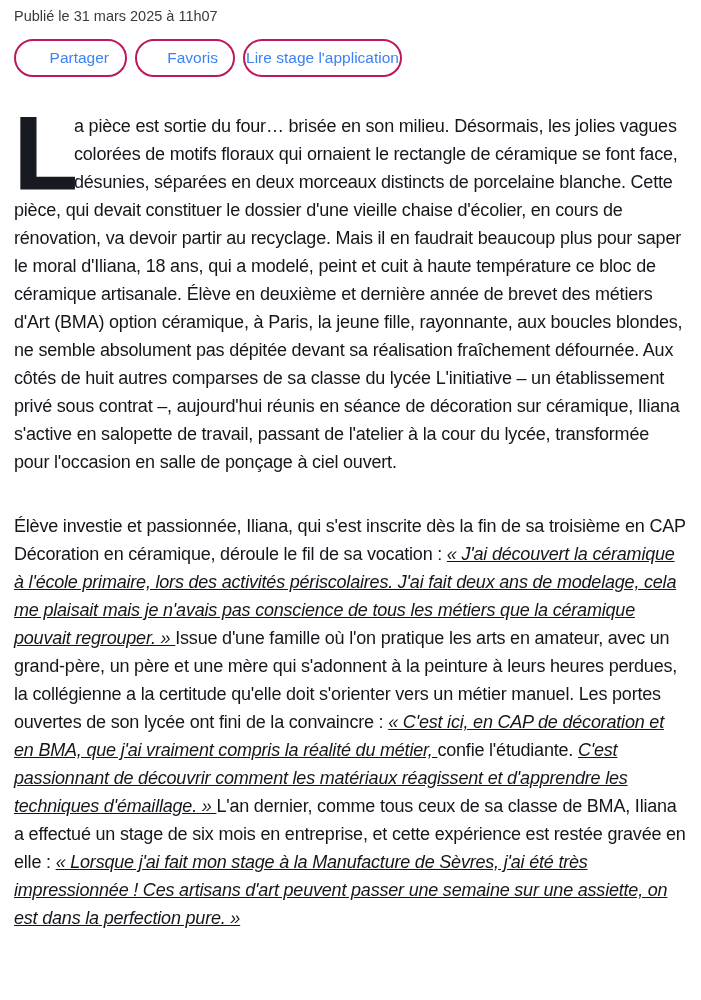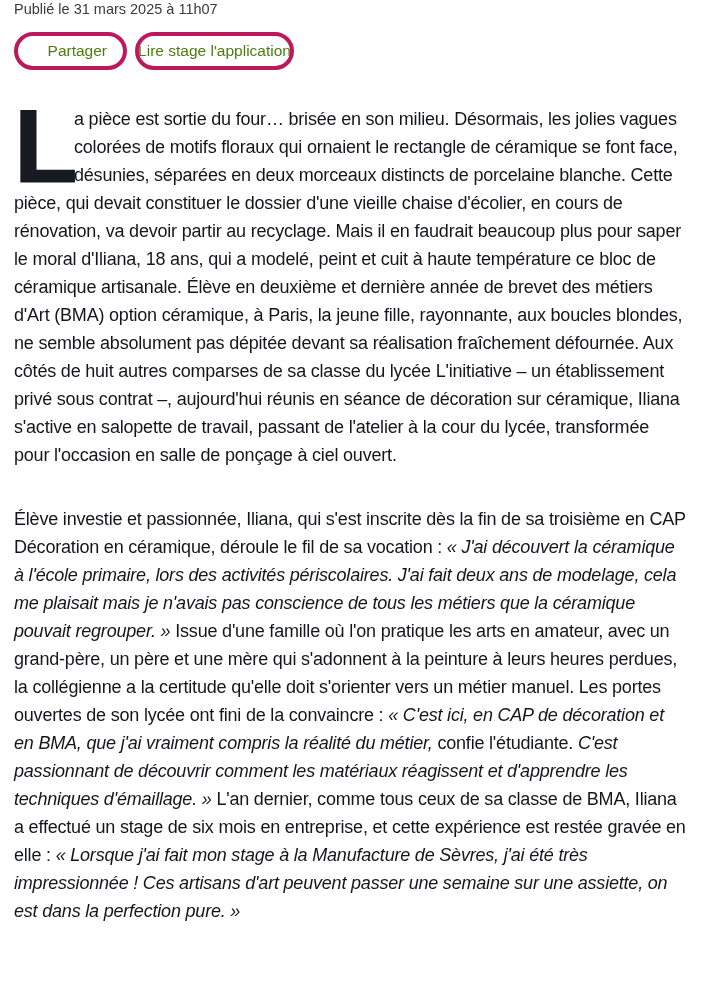--- a/index.html
+++ b/index.html
@@ -11,38 +11,39 @@
     width: 701px;
     height: 1000px;
     overflow: hidden;
     font-family: "Liberation Sans", "DejaVu Sans", sans-serif;
     -webkit-font-smoothing: antialiased;
   }
   .page {
     padding: 0 14px;
   }
   .pub-date {
+    padding-top: 7px;
     font-size: 14.5px;
     line-height: 18px;
     color: #3a3a3a;
   }
   .actions {
     margin-top: 14px;
     display: flex;
     gap: 8px;
   }
   .btn {
     box-sizing: border-box;
     height: 38px;
-    border: 4px solid #be185d;
+    border: 2px solid #be185d;
     border-radius: 19px;
     background: #ffffff;
     font-family: inherit;
     font-size: 15.5px;
-    color: #4d7c0f;
+    color: #3b82f6;
     display: inline-flex;
     align-items: center;
     cursor: pointer;
     padding: 0;
     white-space: nowrap;
   }
   .btn--share { width: 113px; justify-content: flex-end; padding-right: 16px; }
   .btn--fav   { width: 100px; justify-content: flex-end; padding-right: 15px; }
   .btn--app   { width: 159px; justify-content: center; }
   .article {
@@ -51,21 +52,21 @@
   .para {
     margin: 0 0 36px 0;
     font-size: 18px;
     line-height: 28px;
     letter-spacing: -0.2px;
     color: #14161b;
     text-align: left;
   }
   .para:last-child { margin-bottom: 0; }
   .seg { font-style: normal; }
-  .seg.italic { font-style: italic; }
+  .seg.italic { font-style: italic; text-decoration: underline; }
   .dropcap {
     float: left;
     font-size: 104px;
     line-height: 76px;
     height: 80px;
     width: 54px;
     margin: 3px 6px 0 0;
     font-weight: bold;
     color: #171a21;
     -webkit-text-stroke: 1.2px #171a21;
@@ -76,20 +77,23 @@
 <body>
 
 <div class="page">
 
   <div class="pub-date">Publié le 31 mars 2025 à 11h07</div>
 
   <div class="actions">
     <button class="btn btn--share">
       <span>Partager</span>
     </button>
+    <button class="btn btn--fav">
+      <span>Favoris</span>
+    </button>
     <button class="btn btn--app">
       <span>Lire stage l'application</span>
     </button>
   </div>
 
   <div class="article">
       <p class="para"><span class="dropcap">L</span><span class="seg">a pièce est sortie du four… brisée en son milieu. Désormais, les jolies vagues colorées de motifs floraux qui ornaient le rectangle de céramique se font face, désunies, séparées en deux morceaux distincts de porcelaine blanche. Cette pièce, qui devait constituer le dossier d'une vieille chaise d'écolier, en cours de rénovation, va devoir partir au recyclage. Mais il en faudrait beaucoup plus pour saper le moral d'Iliana, 18 ans, qui a modelé, peint et cuit à haute température ce bloc de céramique artisanale. Élève en deuxième et dernière année de brevet des métiers d'Art (BMA) option céramique, à Paris, la jeune fille, rayonnante, aux boucles blondes, ne semble absolument pas dépitée devant sa réalisation fraîchement défournée. Aux côtés de huit autres comparses de sa classe du lycée L'initiative – un établissement privé sous contrat –, aujourd'hui réunis en séance de décoration sur céramique, Iliana s'active en salopette de travail, passant de l'atelier à la cour du lycée, transformée pour l'occasion en salle de ponçage à ciel ouvert.</span></p>
       <p class="para"><span class="seg">Élève investie et passionnée, Iliana, qui s'est inscrite dès la fin de sa troisième en CAP Décoration en céramique, déroule le fil de sa vocation&nbsp;: </span><span class="seg italic">«&nbsp;J'ai découvert la céramique à l'école primaire, lors des activités périscolaires. J'ai fait deux ans de modelage, cela me plaisait mais je n'avais pas conscience de tous les métiers que la céramique pouvait regrouper.&nbsp;» </span><span class="seg">Issue d'une famille où l'on pratique les arts en amateur, avec un grand-père, un père et une mère qui s'adonnent à la peinture à leurs heures perdues, la collégienne a la certitude qu'elle doit s'orienter vers un métier manuel. Les portes ouvertes de son lycée ont fini de la convaincre&nbsp;: </span><span class="seg italic">«&nbsp;C'est ici, en CAP de décoration et en BMA, que j'ai vraiment compris la réalité du métier, </span><span class="seg">confie l'étudiante. </span><span class="seg italic">C'est passionnant de découvrir comment les matériaux réagissent et d'apprendre les techniques d'émaillage.&nbsp;» </span><span class="seg">L'an dernier, comme tous ceux de sa classe de BMA, Iliana a effectué un stage de six mois en entreprise, et cette expérience est restée gravée en elle&nbsp;: </span><span class="seg italic">«&nbsp;Lorsque j'ai fait mon stage à la Manufacture de Sèvres, j'ai été très impressionnée&nbsp;! Ces artisans d'art peuvent passer une semaine sur une assiette, on est dans la perfection pure.&nbsp;»</span></p>
     </div>
 

